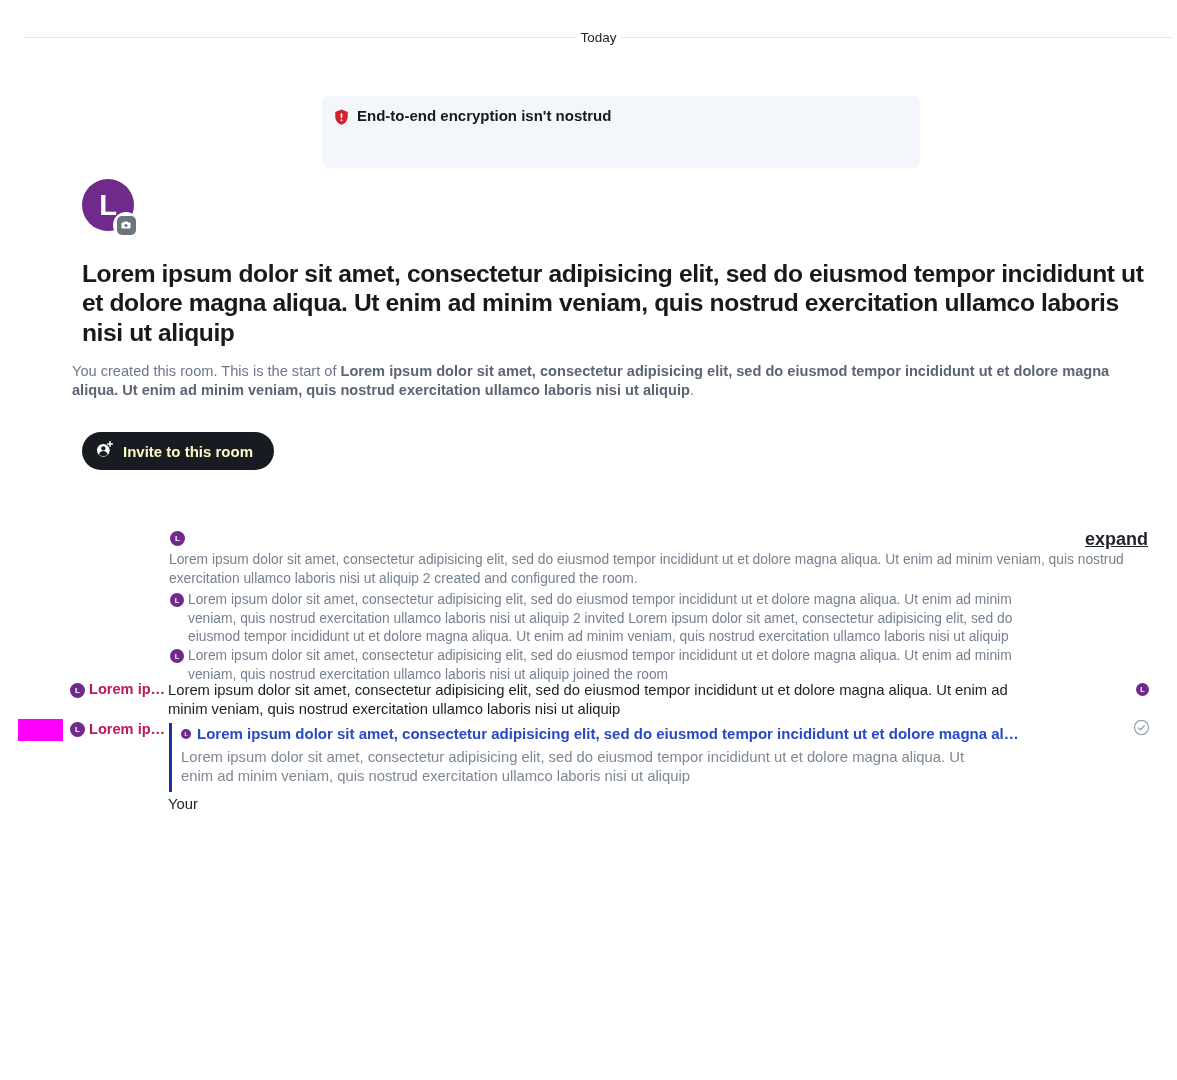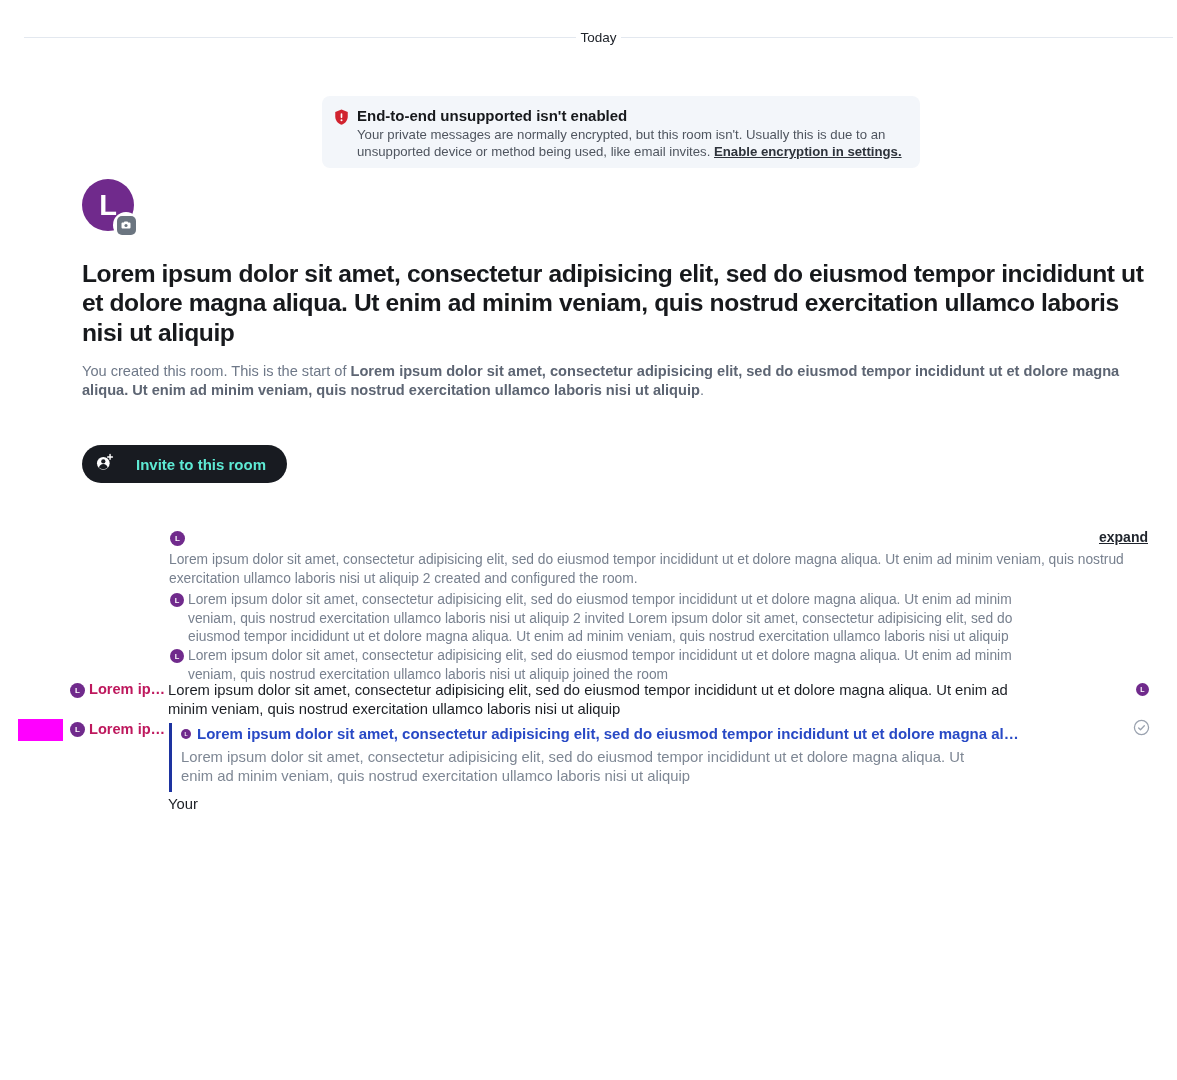--- a/index.html
+++ b/index.html
@@ -22,37 +22,37 @@
 
   
   .room-avatar{left:82px;top:179px;width:52px;height:52px;border-radius:50%;background:#702a8c;
                color:#fff;font-size:29px;font-weight:600;display:flex;align-items:center;justify-content:center;}
   .camera-ring{position:absolute;left:31px;top:33px;width:26px;height:26px;background:#fff;border-radius:50%;
                display:flex;align-items:center;justify-content:center;}
   .camera-badge{width:19px;height:19px;background:#6b7580;border-radius:5px;display:flex;
                 align-items:center;justify-content:center;}
   .room-name{left:82px;top:259px;width:1072px;margin:0;font-size:24.6px;line-height:29.4px;
              font-weight:700;letter-spacing:-0.4px;color:#17191c;}
-  .intro{left:82px;top:362px;width:1066px;font-size:14.6px;line-height:18.6px;color:#6e7888;}
+  .intro{left:72px;top:362px;width:1066px;font-size:14.6px;line-height:18.6px;color:#6e7888;}
   .intro strong{color:#5d6573;}
   .add-topic{font-weight:700;text-decoration:underline;color:#3f4650;cursor:pointer;}
-  .invite-btn{left:82px;top:445px;height:38px;display:inline-flex;align-items:center;gap:22px;
-              padding:0 21px 0 13px;border-radius:19px;background:#181b21;color:#5eead4;
+  .invite-btn{left:82px;top:432px;height:38px;display:inline-flex;align-items:center;gap:9px;
+              padding:0 21px 0 13px;border-radius:19px;background:#181b21;color:#fef9c3;
               font-size:15px;font-weight:700;border:none;cursor:pointer;
               font-family:"Liberation Sans",sans-serif;}
 
   
   .mini-av{width:15px;height:15px;border-radius:50%;background:#702a8c;color:#fff;font-size:8px;
            font-weight:700;display:flex;align-items:center;justify-content:center;flex:0 0 auto;}
   .mini-av.sm{width:14px;height:14px;font-size:7.5px;}
   .mini-av.xs{width:13px;height:13px;font-size:7px;}
   .mini-av.xxs{width:10px;height:10px;font-size:5px;}
   .gray-txt{color:#78818f;}
 
-  .expand-link{right:29px;top:529px;font-size:14px;font-weight:700;text-decoration:underline;
+  .expand-link{right:29px;top:529px;font-size:18px;font-weight:700;text-decoration:underline;
                color:#1f242c;cursor:pointer;}
   .group-avatar{left:170px;top:531px;}
   .summary{left:169px;top:551px;width:963px;font-size:13.8px;line-height:18.5px;}
   .event{left:170px;display:flex;gap:4px;}
   .event .ev-text{width:835px;font-size:13.8px;line-height:18.7px;}
   .event .mini-av{margin-top:2px;}
   .event-0{top:591px;}
   .event-1{top:647px;}
 
   
@@ -87,22 +87,21 @@
   </div>
 
   <div class="abs banner">
     <span class="banner-icon">
       <svg viewBox="0 0 24 26" width="15" height="17">
         <path d="M12 0l10 4.2v7.1c0 6.2-4.3 11.6-10 13.2C6.3 22.9 2 17.5 2 11.3V4.2L12 0z" fill="#d1232f"></path>
         <rect x="10.7" y="6" width="2.6" height="8" rx="1.3" fill="#fff"></rect>
         <circle cx="12" cy="17.2" r="1.6" fill="#fff"></circle>
       </svg>
     </span>
-    <div class="banner-title">End-to-end unsupported isn't enabled</div>
-    <div class="banner-body"><span>Your private messages are normally encrypted, but this room isn't. Usually this is due to an unsupported device or method being used, like email invites. </span><span class="banner-link">Enable encryption in settings.</span></div>
+    <div class="banner-title">End-to-end encryption isn't nostrud</div>
   </div>
 
   <div class="abs room-avatar">
     <span>L</span>
     <span class="camera-ring">
       <span class="camera-badge">
         <svg viewBox="0 0 24 24" width="12" height="12">
           <path d="M9 5L7.6 7H5a2 2 0 0 0-2 2v8a2 2 0 0 0 2 2h14a2 2 0 0 0 2-2V9a2 2 0 0 0-2-2h-2.6L15 5H9z" fill="#fff"></path>
           <circle cx="12" cy="13" r="3.1" fill="#6b7580"></circle>
         </svg>

